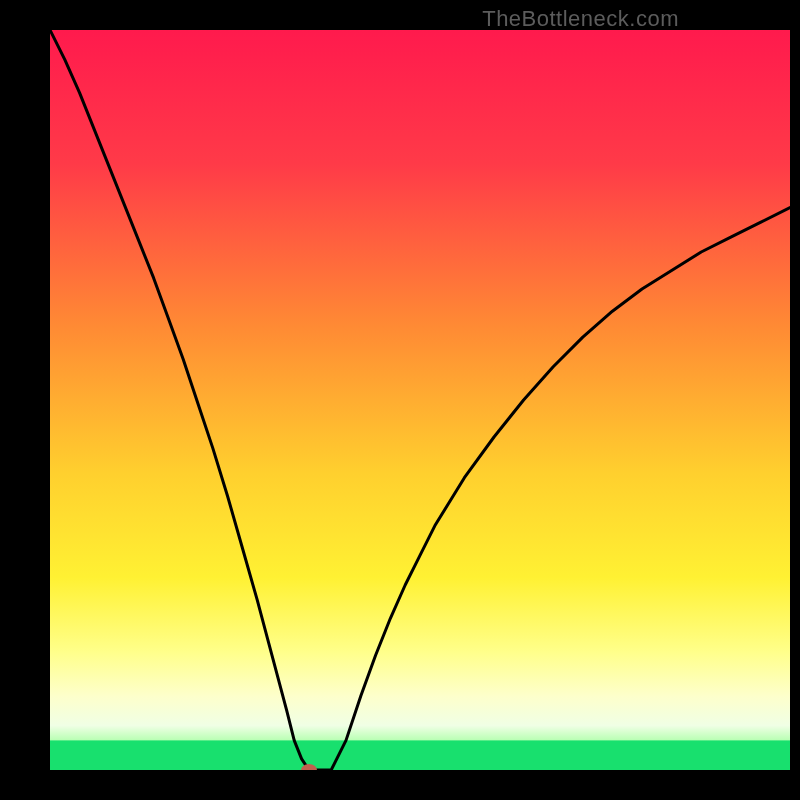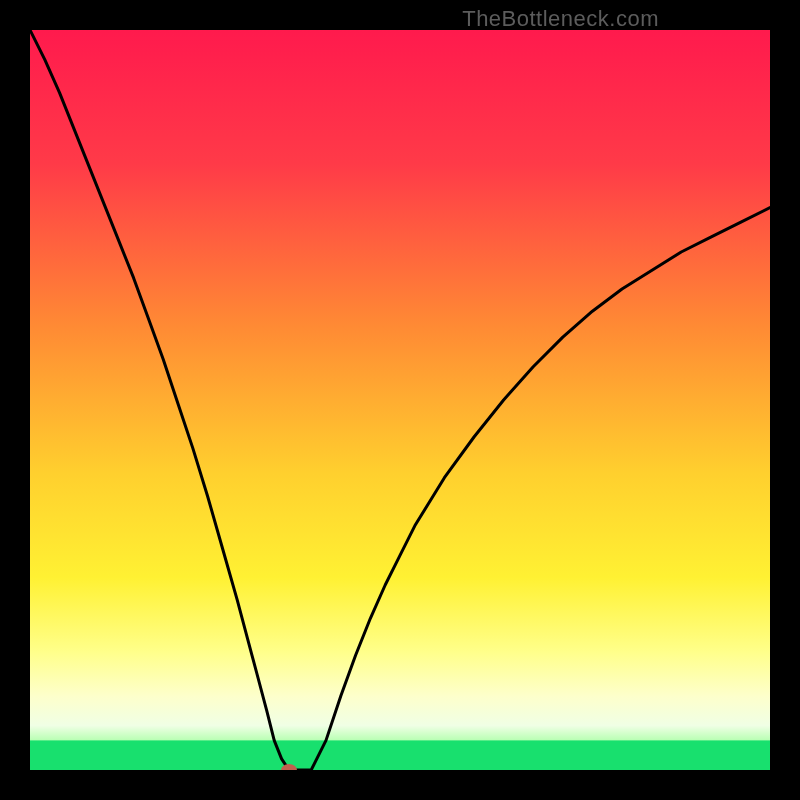--- a/index.html
+++ b/index.html
@@ -9,20 +9,21 @@
     height: 800px;
     background: #000;
     font-family: Arial, Helvetica, sans-serif;
     overflow: hidden;
   }
   .frame {
     position: relative;
     width: 673px;
     height: 800px;
     background: #000;
+    margin-left: 20px;
   }
   .watermark {
     position: absolute;
     top: 6px;
     right: 14px;
     color: #5c5c5c;
     font-size: 22px;
     font-weight: 500;
     letter-spacing: 0.5px;
     z-index: 5;

